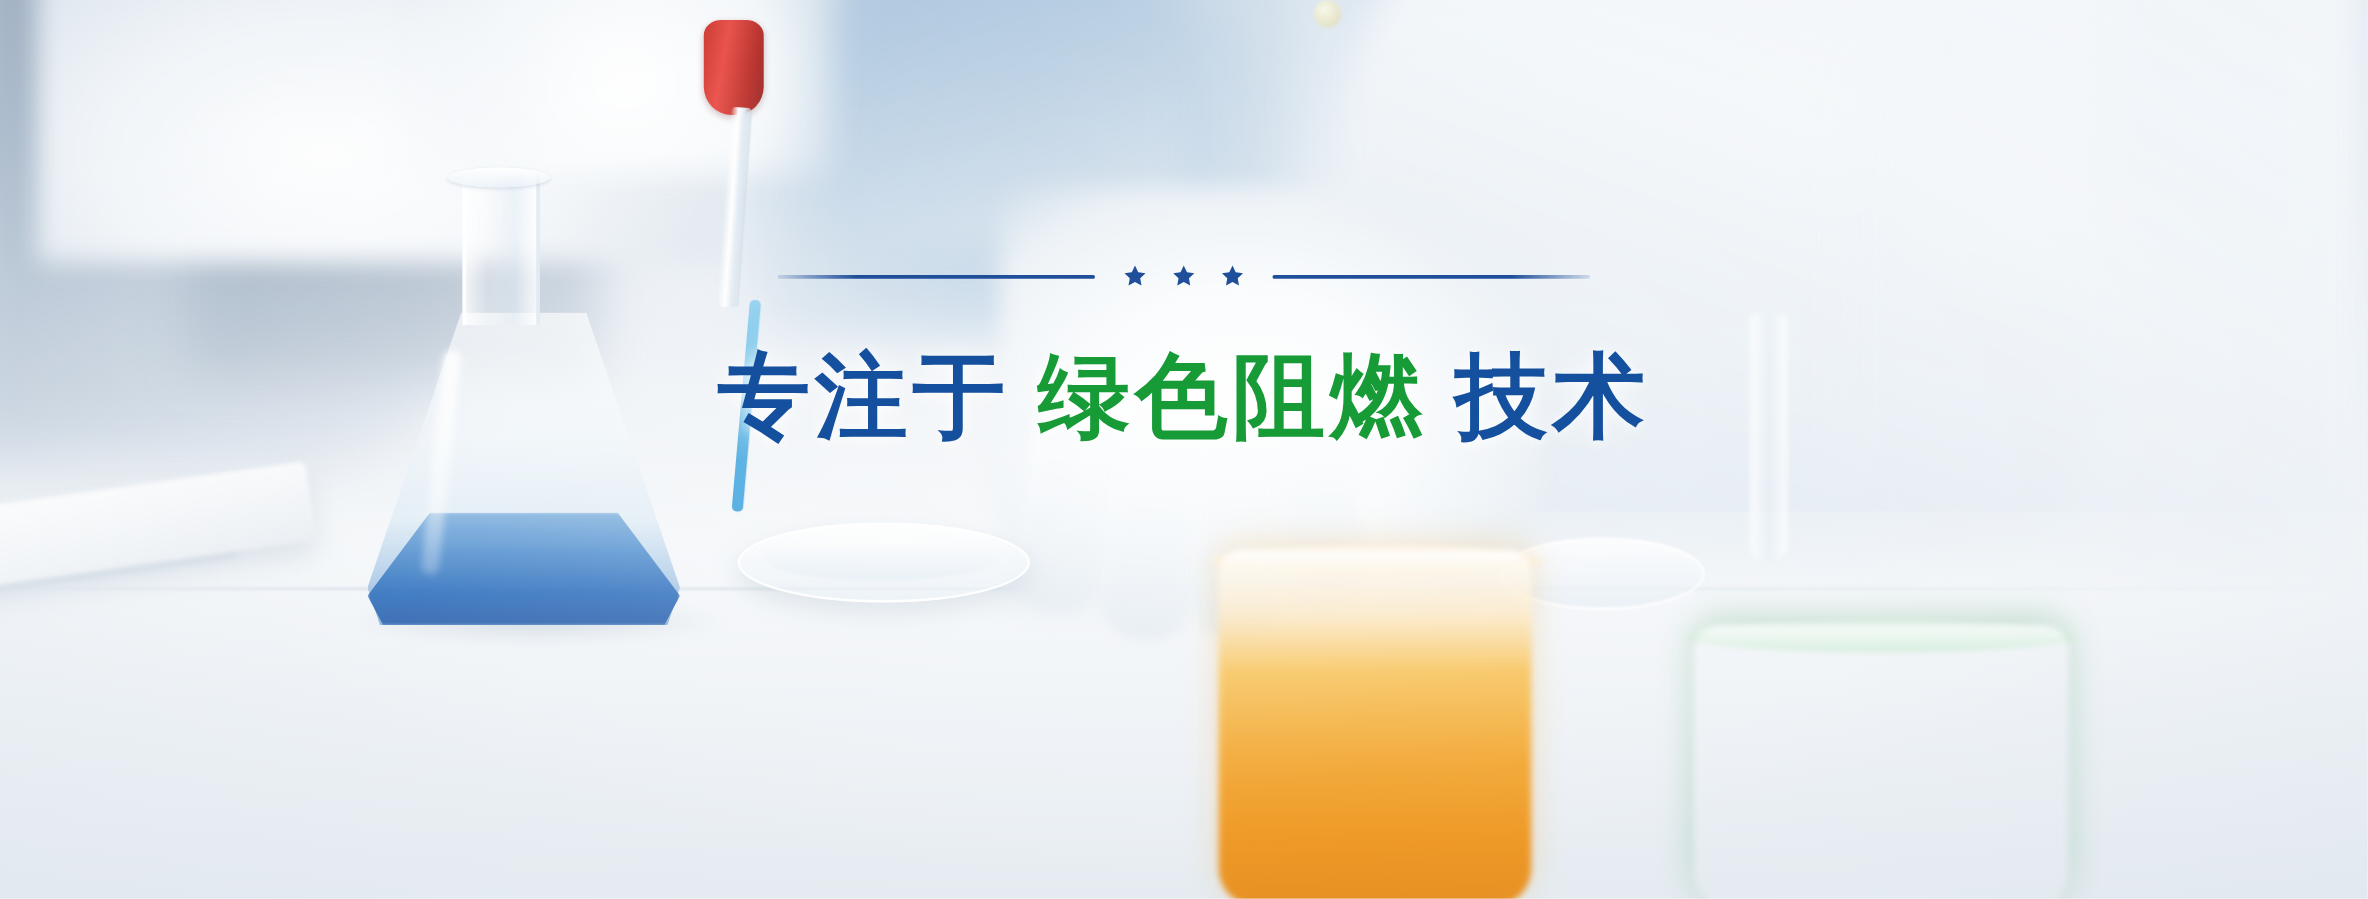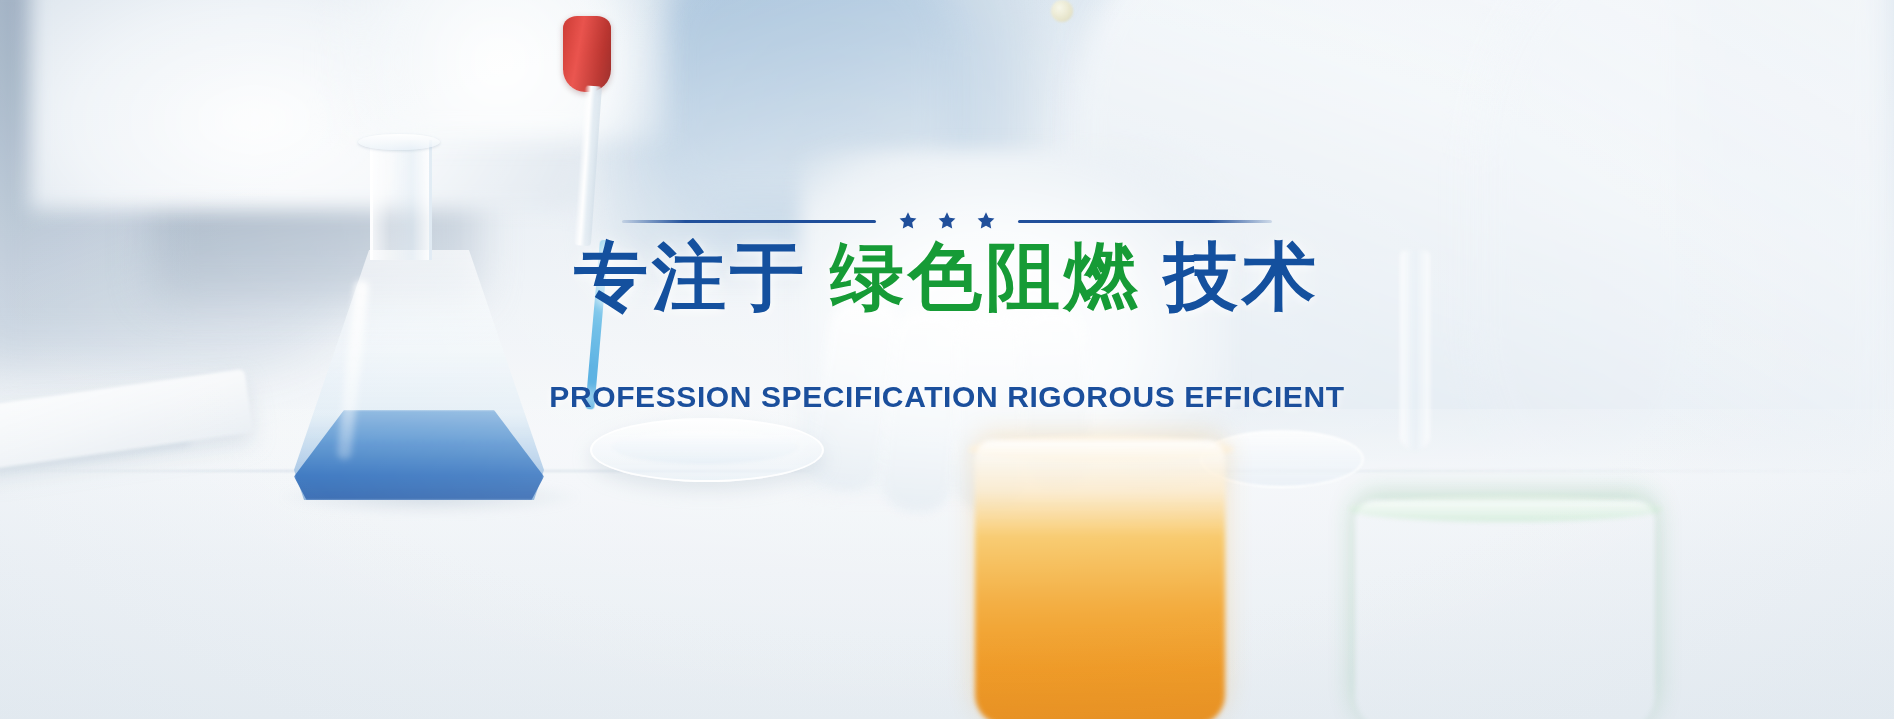--- a/index.html
+++ b/index.html
@@ -217,21 +217,21 @@
     pointer-events:none;
   }
   .bg-vignette{
     position:absolute;inset:0;pointer-events:none;
     background:radial-gradient(ellipse at 50% 45%,rgba(255,255,255,0) 55%,rgba(205,218,230,.22) 100%);
   }
 
   
   .content{
     position:absolute;inset:0;display:flex;flex-direction:column;
-    align-items:center;justify-content:flex-start;
+    align-items:center;justify-content:flex-start;gap:40px;
   }
   .deco{
     display:flex;align-items:center;justify-content:center;gap:0;
     margin-top:211px;
   }
   .deco-line{
     width:254px;height:3px;
     background:linear-gradient(90deg,rgba(31,78,154,.15) 0%,#1f4e9a 25%,#1f4e9a 100%);
     border-radius:2px;
   }
@@ -341,17 +341,16 @@
           <svg width="20" height="20" viewBox="0 0 24 24" aria-hidden="true">
             <path d="M12 1.6l3.09 6.45 7.01.98-5.1 4.9 1.24 7.02L12 17.6l-6.24 3.35 1.24-7.02-5.1-4.9 7.01-.98z" fill="#1f4e9a"></path>
           </svg>
         </span>
       </span>
       <span class="deco-line right"></span>
     </div>
 
     <h1 class="headline"><span class="hl-blue">专注于</span><span class="hl-gap"></span><span class="hl-green">绿色阻燃</span><span class="hl-gap"></span><span class="hl-blue">技术</span></h1>
 
-    <div class="subtitle-en">PROFESSION SPECIFICATION RIGOROUS EFFICIENT</div>
 
 
   </div>
 </div>
 
 </body></html>

